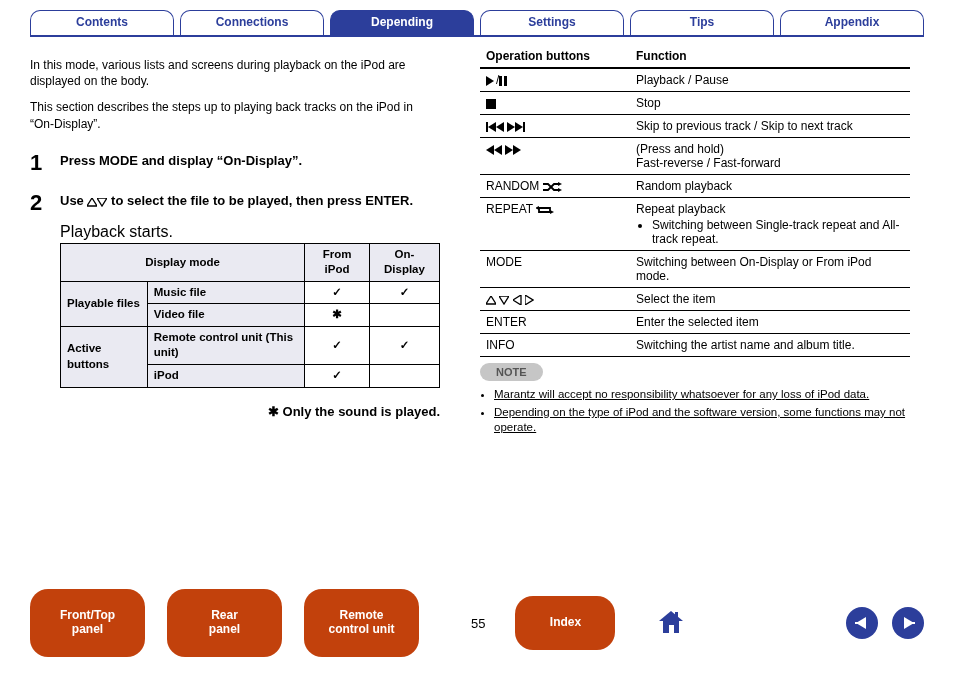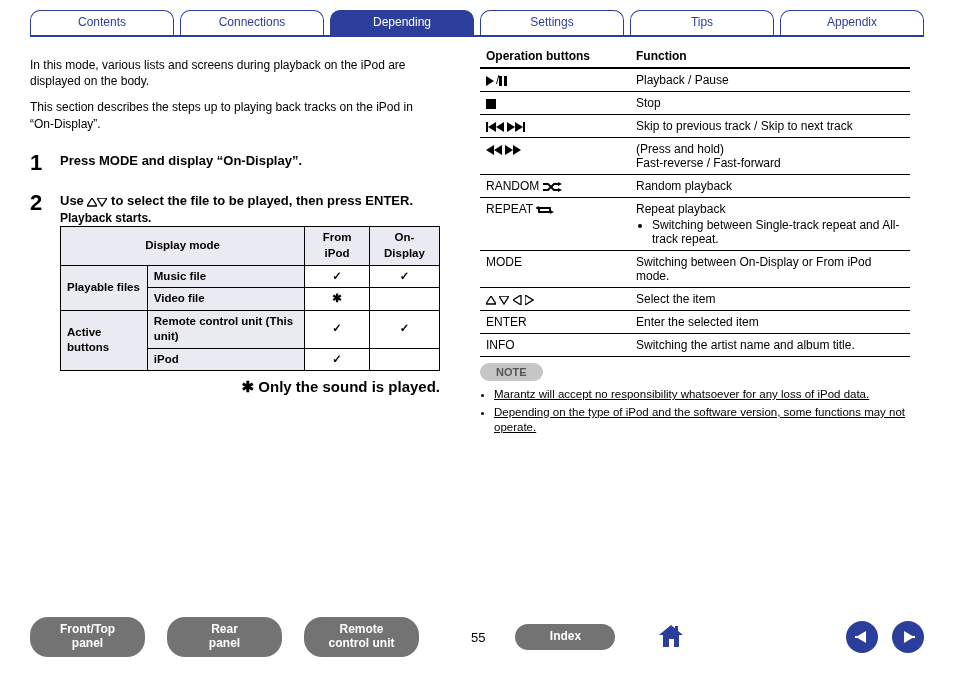--- a/index.html
+++ b/index.html
@@ -12,21 +12,21 @@
     height: 673px;
     position: relative;
     padding: 10px 30px 0 30px;
   }
   
   .topnav { display: flex; gap: 0; margin-bottom: 10px; border-bottom: 2px solid #2c3e9b; }
   .tab {
     flex: 1;
     text-align: center;
     padding: 4px 0 6px 0;
-    font-weight: normal;
+    font-weight: bold;
     color: #2c3e9b;
     position: relative;
     border-top: 1px solid #2c3e9b;
     border-left: 1px solid #2c3e9b;
     border-right: 1px solid #2c3e9b;
     border-radius: 10px 10px 0 0;
     margin-right: 6px;
     background: #fff;
     cursor: pointer;
   }
@@ -44,28 +44,28 @@
   }
   .cols { display: flex; gap: 40px; }
   .leftcol { width: 410px; }
   .rightcol { width: 430px; }
   p.body { font-size: 12px; margin: 10px 0 2px 0; line-height: 1.35; }
   
   .steps { margin-top: 18px; }
   .step { display: flex; margin-bottom: 14px; }
   .stepnum { font-size: 22px; font-weight: bold; width: 30px; }
   .steptext { flex: 1; font-weight: bold; font-size: 13px; line-height: 1.35; padding-top: 2px; }
-  .steptext .sub { font-weight: bold; font-size: 12px; margin-top: 1px; }
+  .steptext .sub { font-weight: normal; font-size: 16px; margin-top: 12px; }
   
   table.dm { border-collapse: collapse; width: 100%; font-size: 11.5px; }
   table.dm th, table.dm td { border: 1px solid #000; padding: 3px 6px; }
   table.dm th { background: #eaeaf2; font-weight: bold; text-align: center; }
   table.dm td.hdr { background: #eaeaf2; font-weight: bold; }
   table.dm td.cent { text-align: center; }
-  .footnote { font-size: 15px; text-align: right; margin-top: 6px; }
+  .footnote { font-size: 13px; text-align: right; margin-top: 15px; }
   
   table.op { border-collapse: collapse; width: 100%; font-size: 12px; }
   table.op th { border-bottom: 2px solid #000; text-align: left; padding: 2px 6px 4px 6px; font-weight: bold; }
   table.op th.func { }
   table.op td { border-bottom: 1px solid #000; padding: 4px 6px; vertical-align: top; }
   table.op td.btncol { width: 150px; white-space: nowrap; }
   .icon-inline svg { vertical-align: -2px; }
   ul.inbody { list-style: disc; padding-left: 16px; margin-top: 2px; }
   
   .note-pill {
@@ -80,22 +80,22 @@
   }
   ul.notes { list-style: disc; padding-left: 14px; font-size: 11.5px; margin-top: 6px; text-decoration: underline; }
   ul.notes li { margin-bottom: 3px; line-height: 1.3; }
   
   .bottomnav {
     position: absolute;
     bottom: 16px; left: 30px; right: 30px;
     display: flex; align-items: center;
   }
   .pill {
-    background: #737373; color: #fff; font-weight: bold; font-size: 12px;
-    text-align: center; border-radius: 18px; padding: 6px 0;
+    background: #c2410c; color: #fff; font-weight: bold; font-size: 12px;
+    text-align: center; border-radius: 18px; padding: 20px 0;
     width: 115px; margin-right: 22px; line-height: 1.15; cursor: pointer;
   }
   .pagenum { margin: 0 30px; font-size: 13px; }
   .nav-icons { margin-left: auto; display: flex; gap: 14px; align-items: center; }
   .circle-btn {
     width: 32px; height: 32px; border-radius: 50%;
     background: #2c3e9b; color: #fff; display: flex; align-items: center; justify-content: center;
     cursor: pointer;
   }
   .home-icon { cursor: pointer; margin-left: 20px; }

